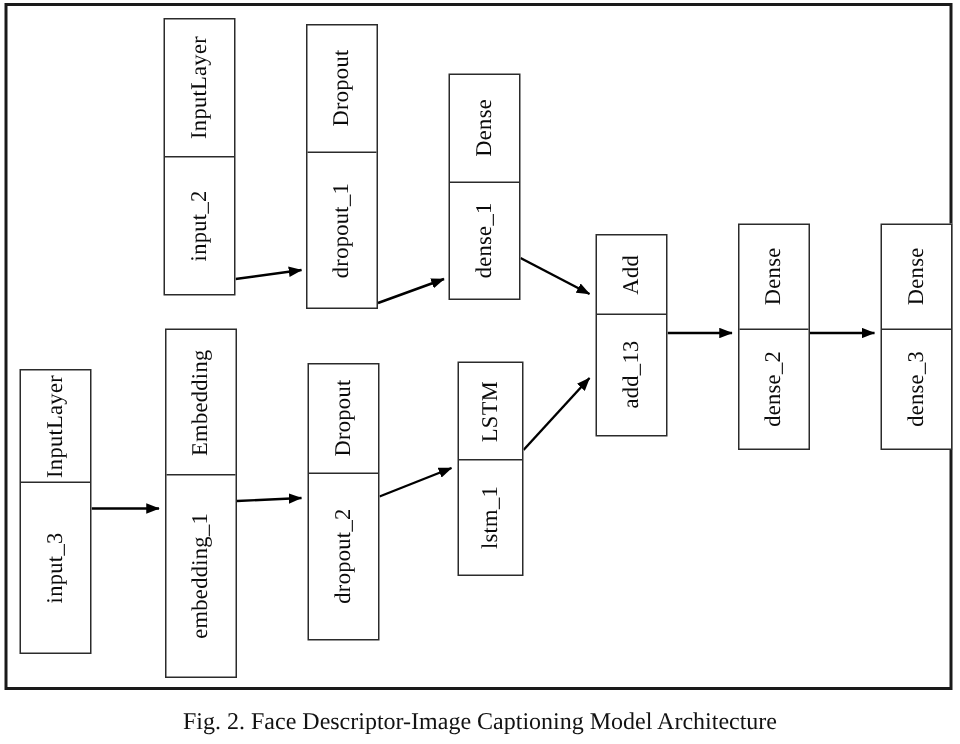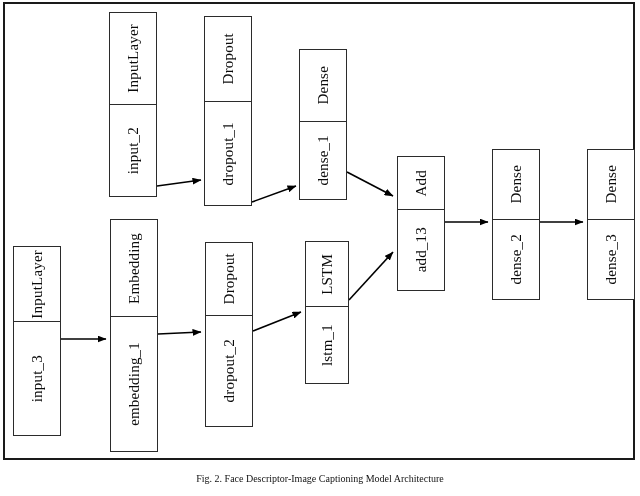--- a/index.html
+++ b/index.html
@@ -77,21 +77,21 @@
   }
 
   
   #caption {
     position: absolute;
     left: 0;
     top: 473px;
     width: 640px;
     text-align: center;
     font-family: "Liberation Serif", serif;
-    font-size: 10px;
+    font-size: 16px;
     color: #121212;
     white-space: nowrap;
   }
 </style>
 </head>
 <body>
 
 <div id="figure-frame">
   <div id="graph">
 

